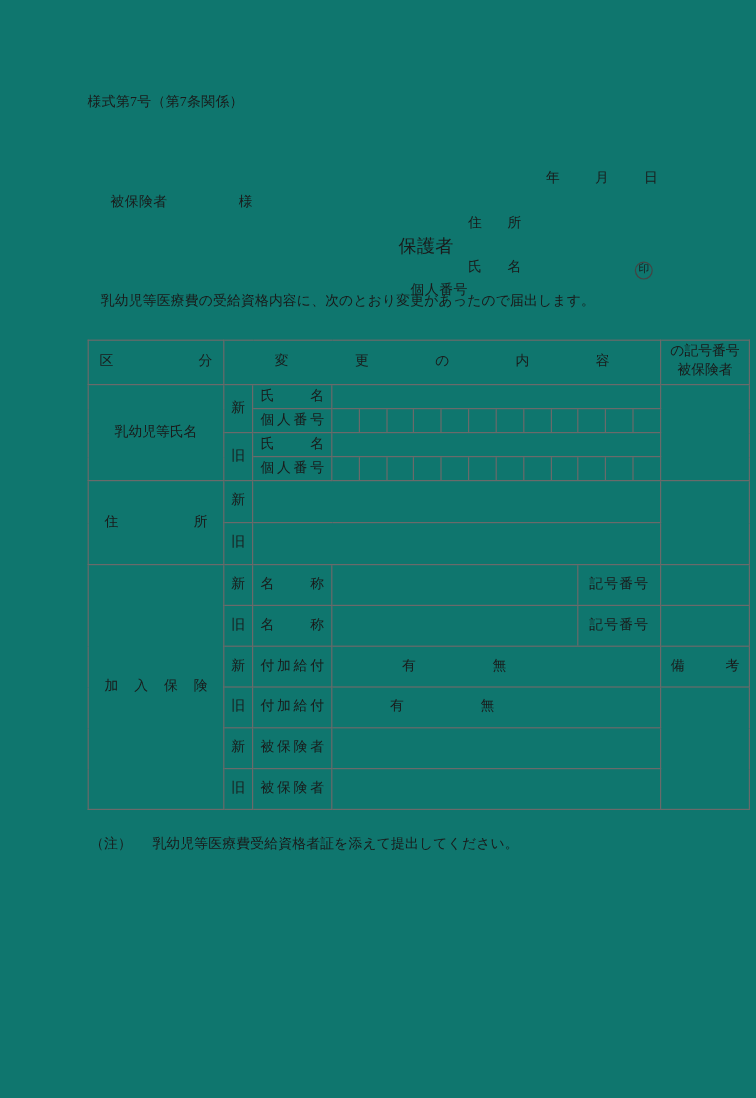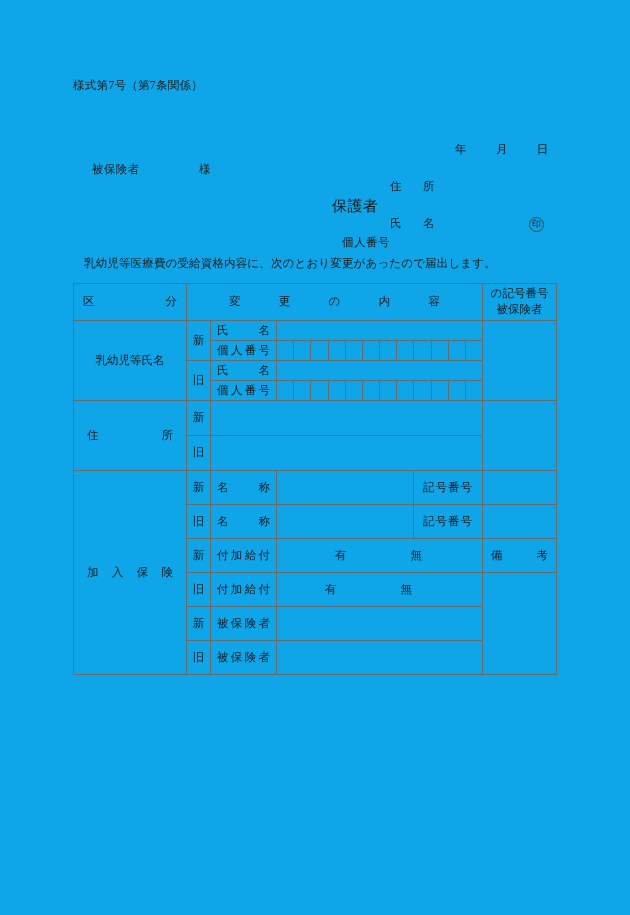--- a/index.html
+++ b/index.html
@@ -9,21 +9,21 @@
   }
   body {
     font-family: "Liberation Serif", "DejaVu Serif", serif;
     color: #1a1a1a;
     -webkit-font-smoothing: antialiased;
   }
   #page {
     position: relative;
     width: 630px;
     height: 915px;
-    background: #0ea5e9;
+    background: #0f766e;
     overflow: hidden;
   }
 
   
   .abs { position: absolute; white-space: nowrap; line-height: 1; }
 
   .form-no {
     left: 73px; top: 80px;
     font-size: 11.5px;
     letter-spacing: 0.3px;
@@ -84,31 +84,31 @@
     line-height: 12px;
     font-family: "DejaVu Sans", sans-serif;
   }
   .kojin-bangou-top {
     left: 342px; top: 237px;
     font-size: 11.5px;
     letter-spacing: 0.5px;
   }
 
   .statement {
-    left: 84px; top: 258px;
+    left: 84px; top: 246px;
     font-size: 11.5px;
     letter-spacing: 0.15px;
   }
 
   
   #form-table {
     position: absolute;
     left: 73px;
     top: 283px;
-    width: 484px;
+    width: 552px;
     border-collapse: collapse;
     table-layout: fixed;
     font-size: 11.5px;
   }
   #form-table td {
     border: 1px solid #6a6a6a;
     padding: 0;
     vertical-align: middle;
     text-align: center;
     font-size: 11.5px;
@@ -396,14 +396,18 @@
         <span class="cell-plain">旧</span>
       </td>
       <td>
         <span class="cell-spread-tight">被保険者</span>
       </td>
       <td></td>
     </tr>
   </tbody>
     </table>
 
+  <div class="abs note">
+    <span class="note-label">（注）</span>
+    <span>乳幼児等医療費受給資格者証を添えて提出してください。</span>
+  </div>
 
 </div>
 
 </body></html>

